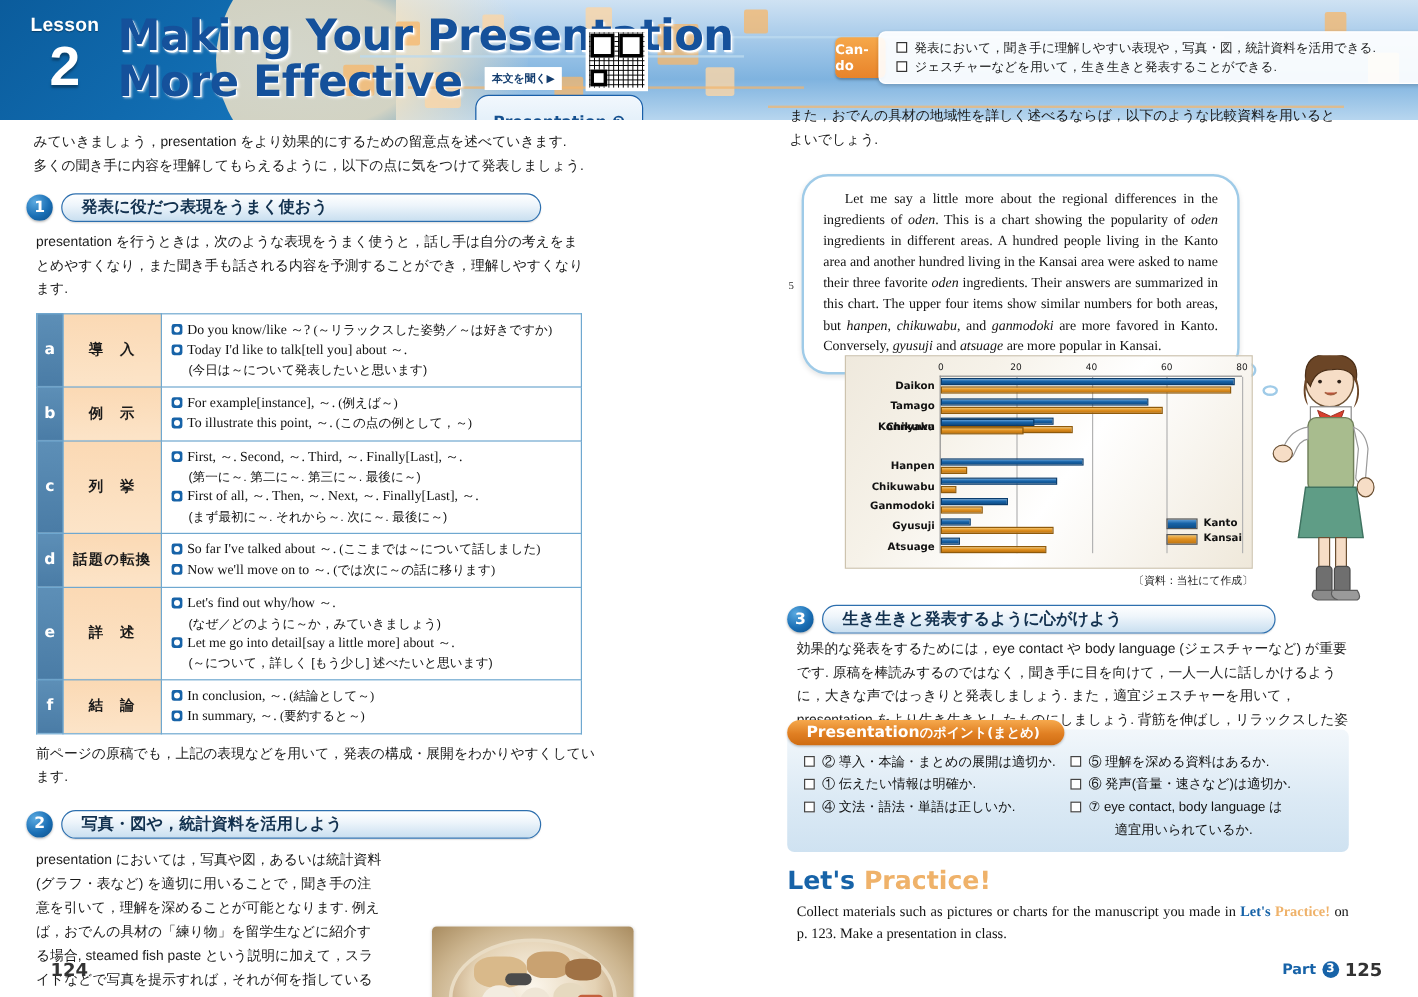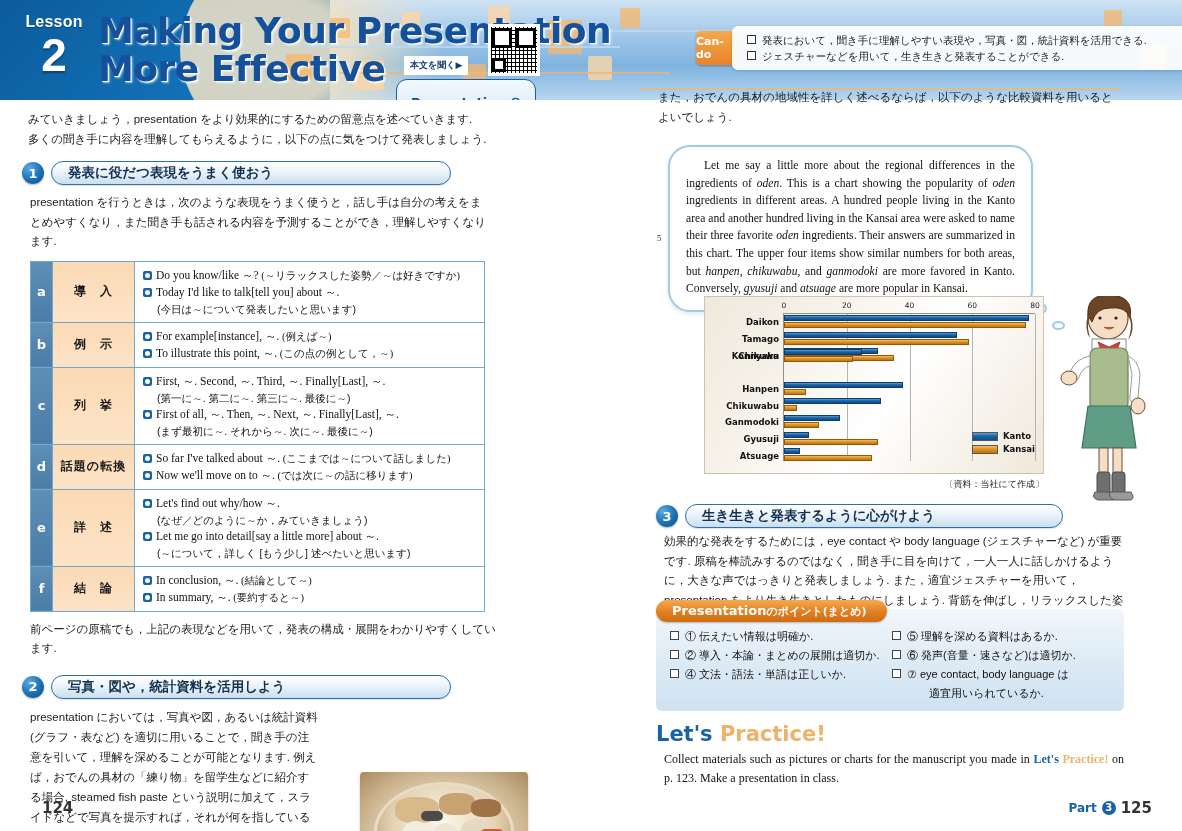--- a/index.html
+++ b/index.html
@@ -554,25 +554,25 @@
     <div class="para-j" style="position:absolute;left:64px;top:432px;width:462px;line-height:19.5px;">効果的な発表をするためには，eye contact や body language (ジェスチャーなど) が重要です. 原稿を棒読みするのではなく，聞き手に目を向けて，一人一人に話しかけるように，大きな声ではっきりと発表しましょう. また，適宜ジェスチャーを用いて，presentation をより生き生きとしたものにしましょう. 背筋を伸ばし，リラックスした姿勢・にこやかな表情で話すことも大切です.</div>
 
     <div style="position:absolute;left:56px;top:500px;">
       <div class="pt-pill">
         <span>Presentation</span><span class="small">のポイント(まとめ)</span>
       </div>
       <div class="pt-box">
         <div class="pt-col" id="pt-col1">
             <div class="pt-item">
               <span class="cb2"></span>
-              <span>① 伝えたい情報は明確か.</span>
+              <span>② 導入・本論・まとめの展開は適切か.</span>
             </div>
             <div class="pt-item">
               <span class="cb2"></span>
-              <span>② 導入・本論・まとめの展開は適切か.</span>
+              <span>① 伝えたい情報は明確か.</span>
             </div>
             <div class="pt-item">
               <span class="cb2"></span>
               <span>④ 文法・語法・単語は正しいか.</span>
             </div>
           </div>
         <div class="pt-col" id="pt-col2">
             <div class="pt-item">
               <span class="cb2"></span>
               <span>⑤ 理解を深める資料はあるか.</span>

